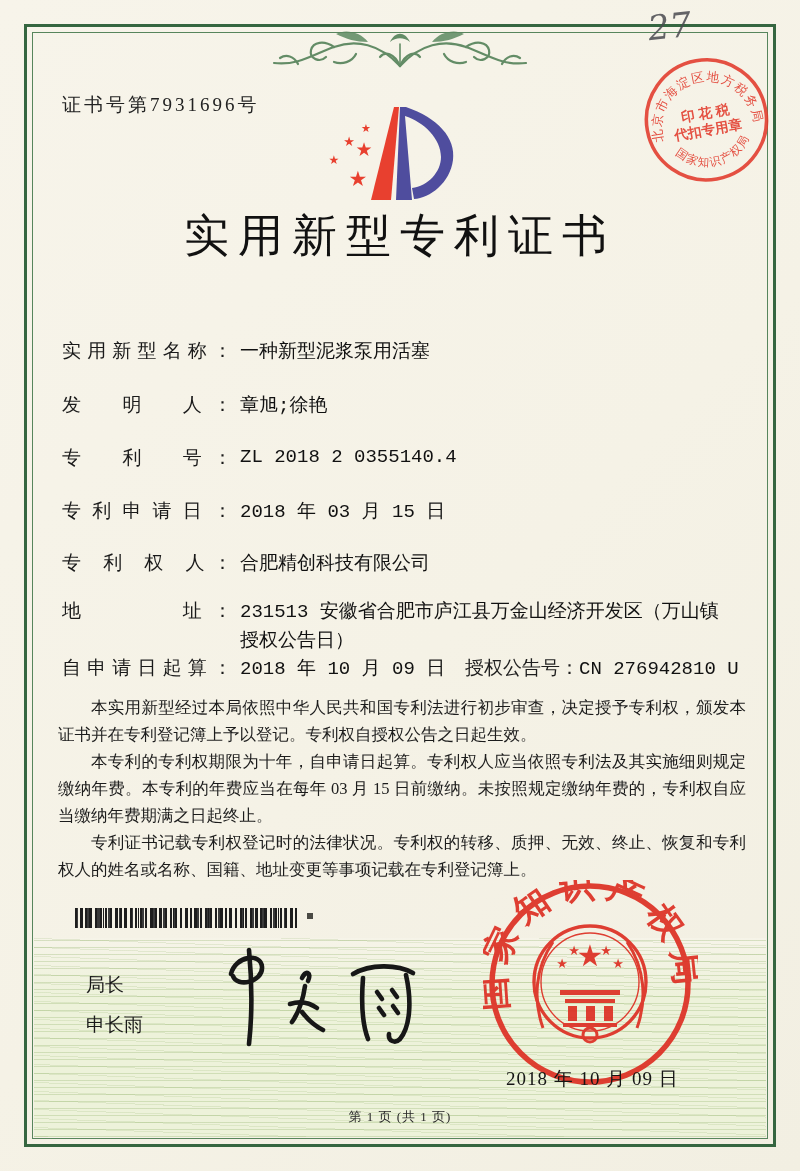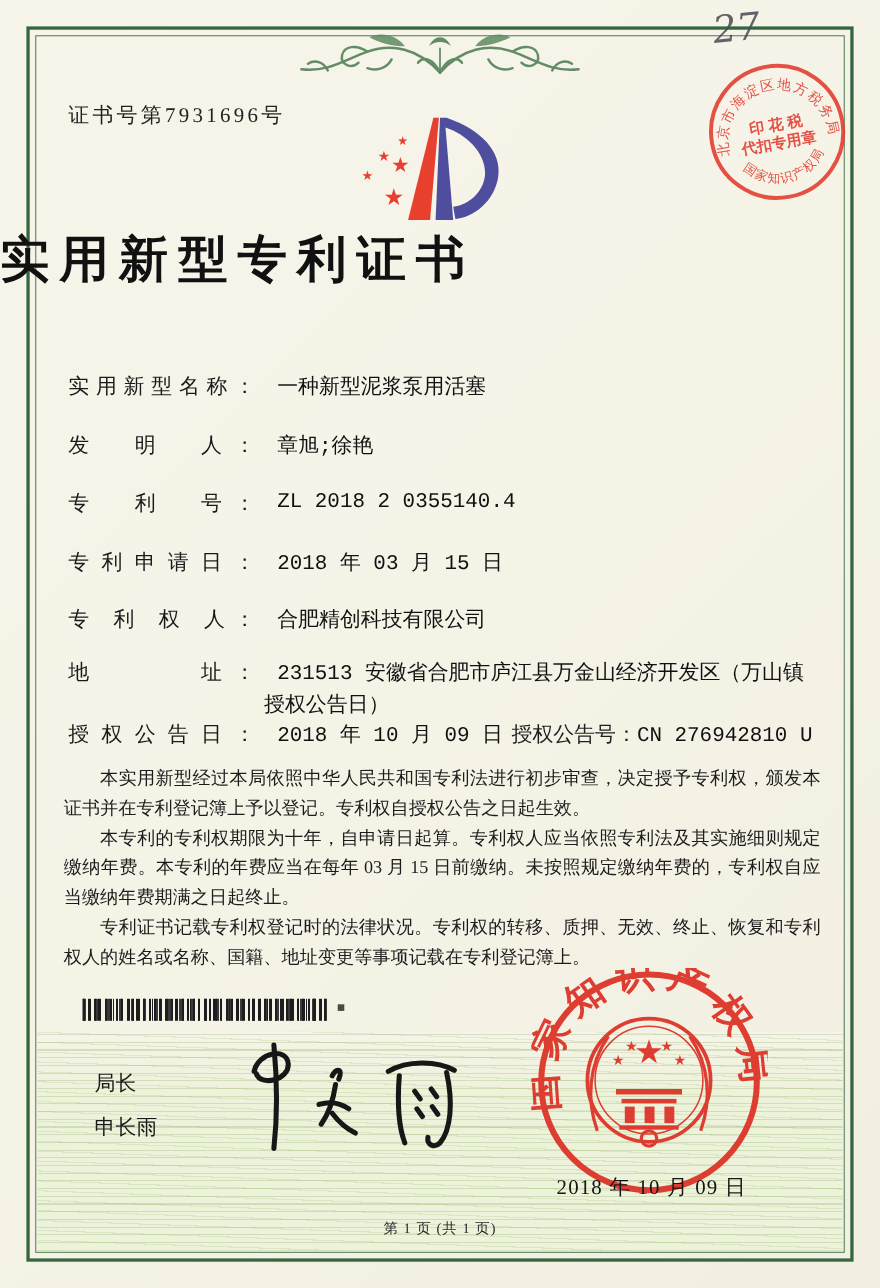--- a/index.html
+++ b/index.html
@@ -16,28 +16,28 @@
     position:absolute;left:34px;right:34px;top:938px;bottom:34px;
     background-color:#edf2da;
     background-image:
       repeating-linear-gradient(0deg, rgba(140,175,100,0.30) 0 1px, rgba(0,0,0,0) 1px 7px),
       repeating-linear-gradient(2deg, rgba(140,175,100,0.18) 0 1px, rgba(0,0,0,0) 1px 9px),
       linear-gradient(180deg, rgba(247,244,234,0.9) 0, rgba(247,244,234,0) 60px);
   }
   .cert-no{position:absolute;left:62px;top:92px;font-size:19px;letter-spacing:3px;color:#222;text-align:right;}
   .handwritten{position:absolute;left:648px;top:6px;font-size:34px;color:#4a4a50;
     font-family:"DejaVu Serif",serif;font-style:italic;transform:rotate(-6deg);opacity:.85;}
-  .title{position:absolute;left:0;right:0;top:206px;text-align:left;
-    font-size:45px;font-weight:700;letter-spacing:9px;color:#111;}
+  .title{position:absolute;left:0;right:0;top:206px;text-align:center;
+    font-size:45px;font-weight:400;letter-spacing:9px;color:#111;}
   .logo{position:absolute;left:322px;top:94px;}
   .flourish{position:absolute;left:268px;top:24px;}
   .tax-stamp{position:absolute;left:628px;top:44px;z-index:5;opacity:.88;}
   .fields{position:absolute;left:62px;right:56px;top:0;font-size:19px;}
   .frow{position:absolute;left:0;right:0;white-space:nowrap;}
-  .flabel{display:inline-block;width:170px;margin-right:20px;vertical-align:top;
+  .flabel{display:inline-block;width:170px;margin-right:8px;vertical-align:top;
     font-family:"Liberation Sans","DejaVu Sans",sans-serif;font-weight:500;color:#1a1a1a;
     text-align:justify;text-align-last:justify;}
   .fvalue{color:#111;font-family:Liberation Mono, monospace;}
   .addr-line2{position:absolute;left:178px;top:29px;}
   .grant-no{position:absolute;left:403px;top:0;}
   .paras{position:absolute;left:58px;right:54px;top:694px;font-size:16.5px;line-height:27px;
     text-align:justify;color:#1c1c1c;}
   .paras p{margin:0;text-indent:2em;}
   .barcode{position:absolute;left:75px;top:908px;width:222px;height:20px;z-index:2;
     background-image:
@@ -139,21 +139,21 @@
     <div class="frow" style="top:550px">
       <span class="flabel">专 利 权 人：</span><span class="fvalue">合肥精创科技有限公司</span>
     </div>
 
     <div class="frow" style="top:598px;height:58px">
       <span class="flabel">地　　　址：</span><span class="fvalue">231513 安徽省合肥市庐江县万金山经济开发区（万山镇</span>
       <span class="fvalue addr-line2">授权公告日）</span>
     </div>
 
     <div class="frow" style="top:655px">
-      <span class="flabel">授权公告日：</span><span class="fvalue">2018 年 10 月 09 日</span>
+      <span class="flabel">自申请日起算：</span><span class="fvalue">2018 年 10 月 09 日</span>
       <span class="grant-no">
         <span style="font-family:'Liberation Sans','DejaVu Sans',sans-serif;font-weight:500;">授权公告号：</span><span class="fvalue">CN 276942810 U</span>
       </span>
     </div>
   </div>
 
   <div class="paras">
     <p>本实用新型经过本局依照中华人民共和国专利法进行初步审查，决定授予专利权，颁发本证书并在专利登记簿上予以登记。专利权自授权公告之日起生效。</p>
     <p>本专利的专利权期限为十年，自申请日起算。专利权人应当依照专利法及其实施细则规定缴纳年费。本专利的年费应当在每年 03 月 15 日前缴纳。未按照规定缴纳年费的，专利权自应当缴纳年费期满之日起终止。</p>
     <p>专利证书记载专利权登记时的法律状况。专利权的转移、质押、无效、终止、恢复和专利权人的姓名或名称、国籍、地址变更等事项记载在专利登记簿上。</p>

